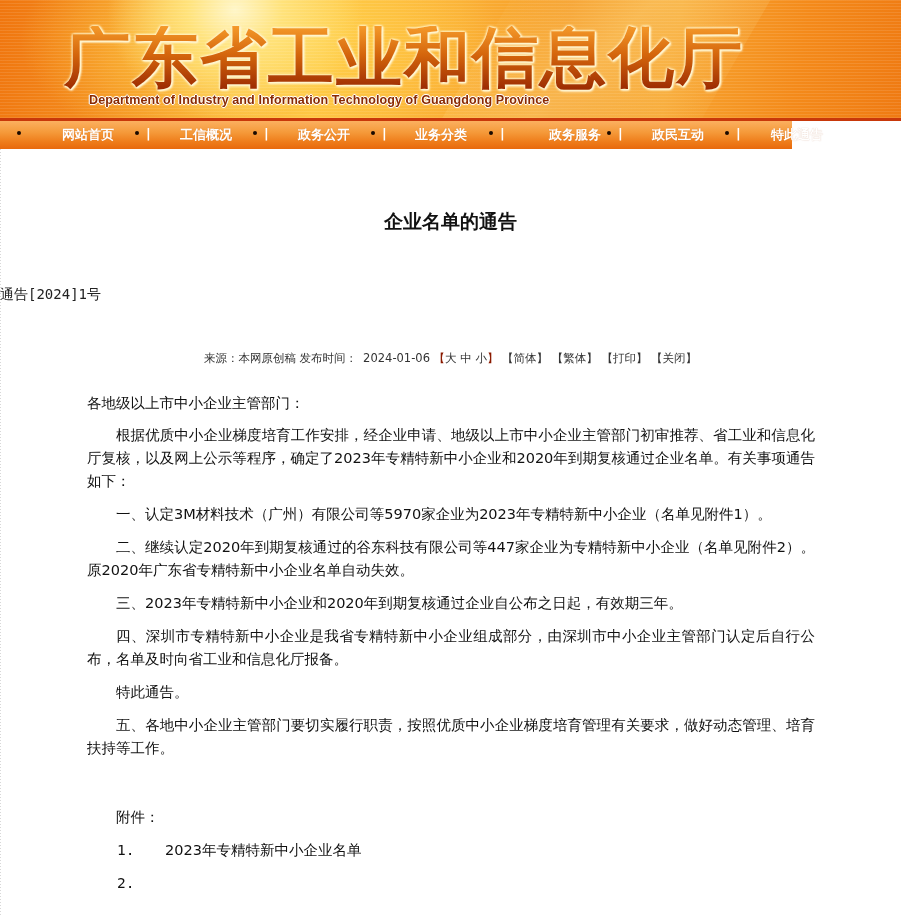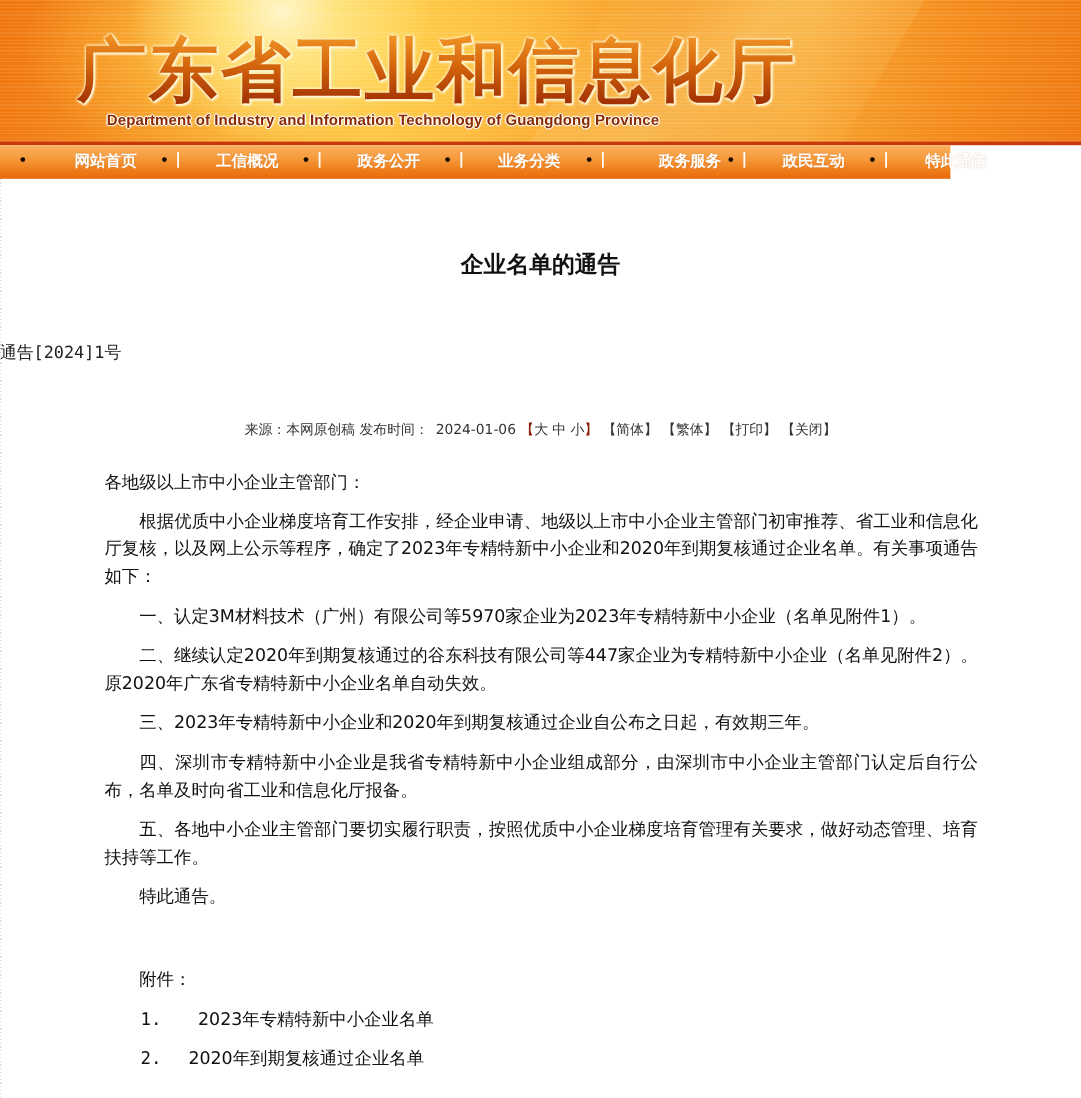--- a/index.html
+++ b/index.html
@@ -33,21 +33,21 @@
       left: 470px; top: -40px;
       width: 260px; height: 220px;
       background: linear-gradient(115deg, rgba(255,255,255,0) 0%, rgba(255,230,150,0.35) 45%, rgba(255,255,255,0) 100%);
       transform: skewX(-30deg);
     }
     .banner-title {
       position: absolute;
       left: 64px; top: 26px;
       font-family: "DejaVu Sans", sans-serif;
       font-weight: bold;
-      font-size: 58px;
+      font-size: 66px;
       letter-spacing: 2px;
       line-height: 64px;
       color: #c8500a;
       background: linear-gradient(180deg, #f59a2a 0%, #d4650c 45%, #9b2a02 100%);
       -webkit-background-clip: text;
       background-clip: text;
       -webkit-text-fill-color: transparent;
       -webkit-text-stroke: 0;
       filter: drop-shadow(0 0 1px #fff3c8) drop-shadow(0 0 1px #fff3c8) drop-shadow(1px 1px 0 #fff7d8);
       white-space: nowrap;
@@ -253,25 +253,24 @@
   <span class="lnk">【关闭】</span>
 </div>
 
 <div class="body-text">
   <p class="salutation">各地级以上市中小企业主管部门：</p>
   <p class="indent">根据优质中小企业梯度培育工作安排，经企业申请、地级以上市中小企业主管部门初审推荐、省工业和信息化厅复核，以及网上公示等程序，确定了2023年专精特新中小企业和2020年到期复核通过企业名单。有关事项通告如下：</p>
   <p class="indent">一、认定3M材料技术（广州）有限公司等5970家企业为2023年专精特新中小企业（名单见附件1）。</p>
   <p class="indent">二、继续认定2020年到期复核通过的谷东科技有限公司等447家企业为专精特新中小企业（名单见附件2）。原2020年广东省专精特新中小企业名单自动失效。</p>
   <p class="indent">三、2023年专精特新中小企业和2020年到期复核通过企业自公布之日起，有效期三年。</p>
   <p class="indent">四、深圳市专精特新中小企业是我省专精特新中小企业组成部分，由深圳市中小企业主管部门认定后自行公布，名单及时向省工业和信息化厅报备。</p>
+  <p class="indent">特此通告。</p>
   <p class="indent">五、各地中小企业主管部门要切实履行职责，按照优质中小企业梯度培育管理有关要求，做好动态管理、培育扶持等工作。</p>
-  <p class="indent">特此通告。</p>
   <div class="blank-gap"></div>
   <p class="indent">附件：</p>
   <div class="attach-item a1">
     <span class="attach-num">1.</span>
     <span class="attach-text">2023年专精特新中小企业名单</span>
   </div>
   <div class="attach-item a2">
     <span class="attach-num">2.</span>
-    <span class="attach-text">2020年到期复核通过企业名单</span>
   </div>
 </div>
 
 </body></html>

